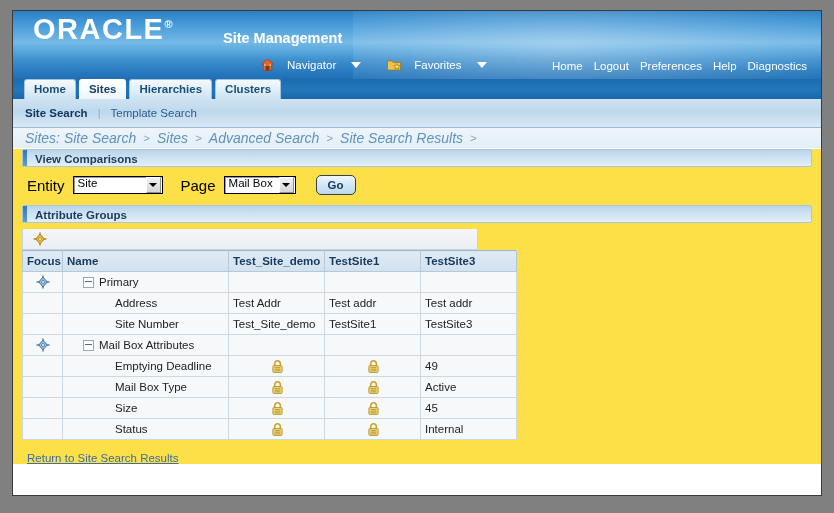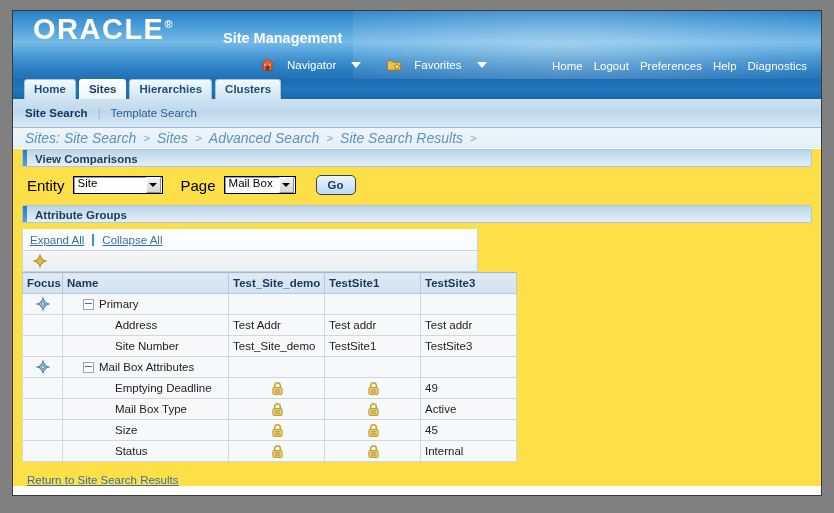--- a/index.html
+++ b/index.html
@@ -508,25 +508,20 @@
           </span>
       </div>
 
       <button class="go-button">Go</button>
     </div>
 
     <div class="section-header">Attribute Groups</div>
 
     <div class="attr-panel">
 
-      <div class="expand-bar">
-        <a href="#">Expand All</a>
-        <span class="vsep"></span>
-        <a href="#">Collapse All</a>
-      </div>
 
       <div class="focus-strip">
         <span style="cursor:pointer;">
           <svg width="14" height="14" viewBox="0 0 14 14">
             <line x1="7" y1="0.5" x2="7" y2="13.5" stroke="#b8860b" stroke-width="1.4"></line>
             <line x1="0.5" y1="7" x2="13.5" y2="7" stroke="#b8860b" stroke-width="1.4"></line>
             <polygon points="7,2.2 11.3,7 7,11.8 2.7,7" fill="#f3c53f" stroke="#a8790c" stroke-width="1"></polygon>
             <circle cx="7" cy="7" r="1.5" fill="#fff8dd" stroke="#a8790c" stroke-width="0.8"></circle>
           </svg>
         </span>

